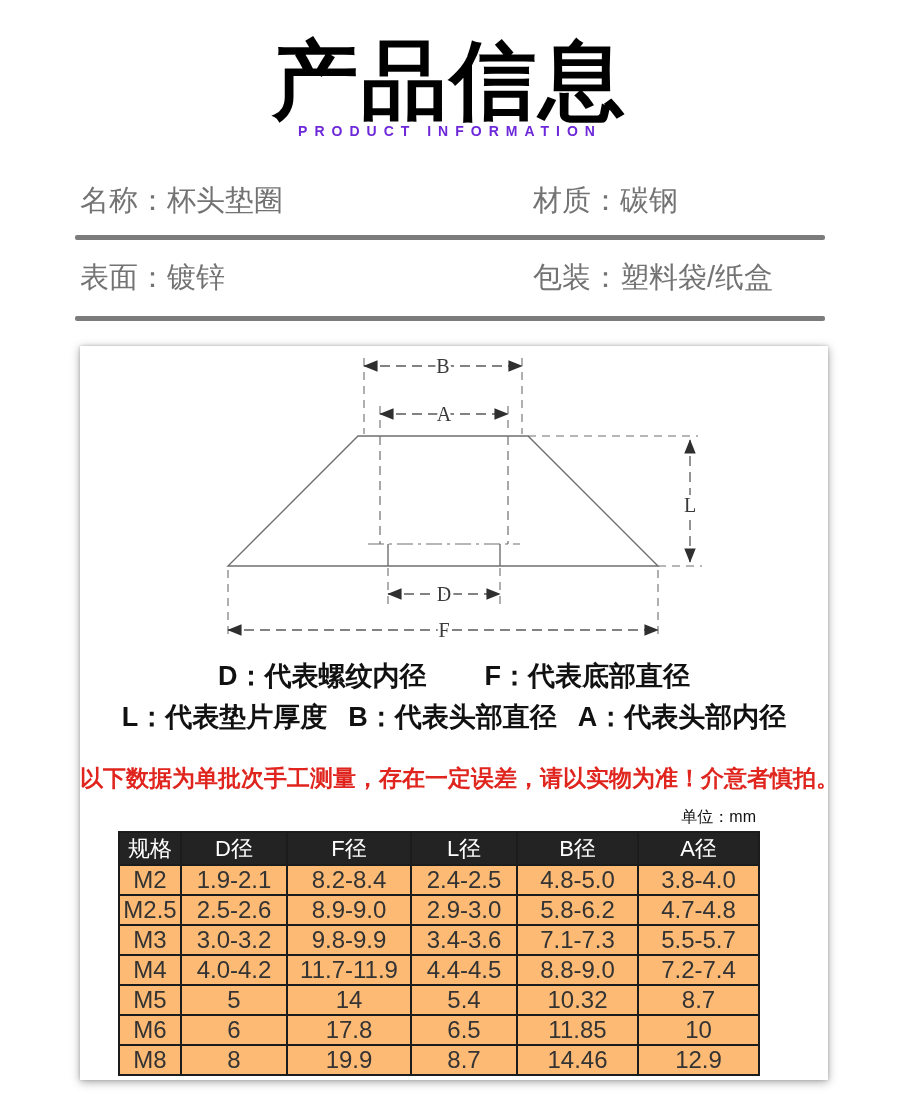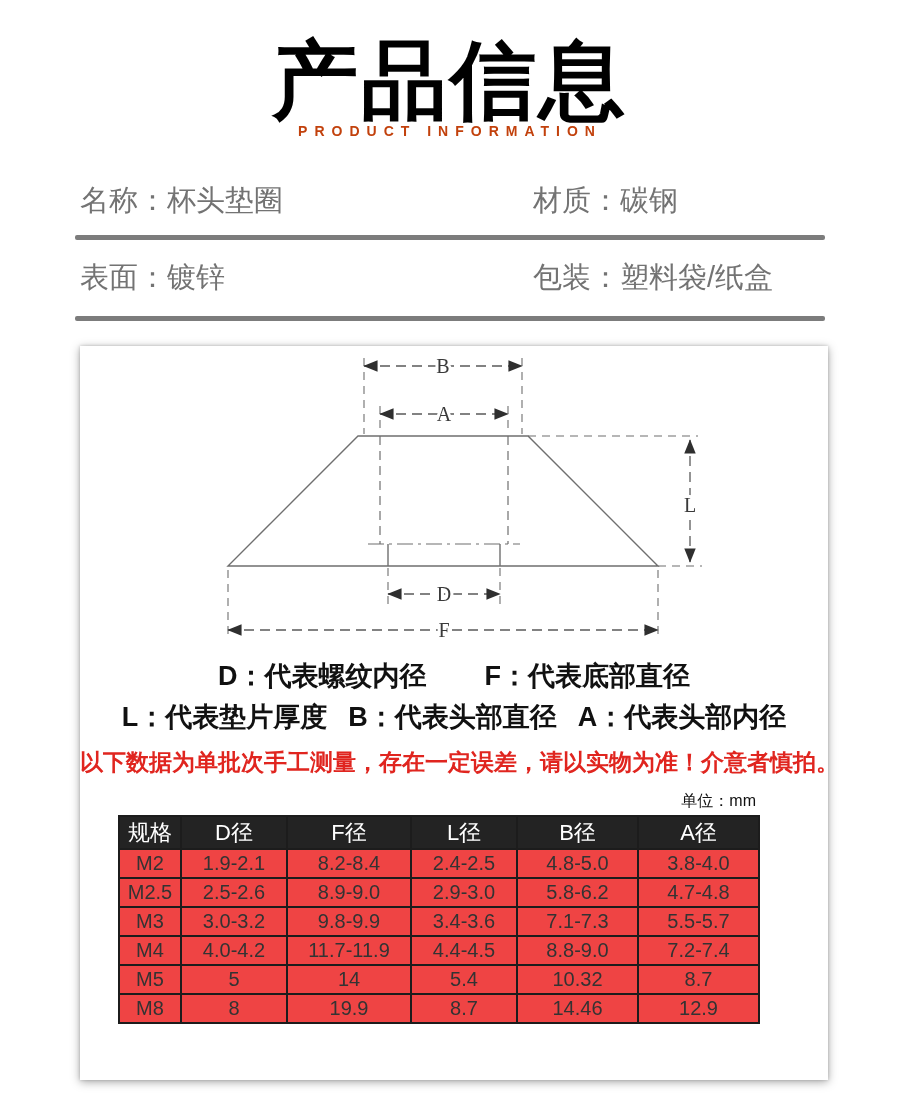--- a/index.html
+++ b/index.html
@@ -21,21 +21,21 @@
     letter-spacing: 3px;
     line-height: 1.18;
     color: #000;
   }
   .subtitle {
     margin-top: -8px;
     text-align: center;
     font-size: 14px;
     font-weight: 700;
     letter-spacing: 7px;
-    color: #c2410c;
+    color: #6d28d9;
   }
 
   
   .info { margin: 28px 75px 0 75px; }
   .info-row {
     display: flex;
     align-items: center;
     font-size: 29px;
     color: #737373;
     font-weight: 500;
@@ -77,21 +77,21 @@
   }
 
   
   .legend { margin-top: 4px; font-size: 27px; font-weight: 700; color: #111; }
   .legend-line { display: flex; justify-content: center; line-height: 1.5; align-items: center; }
   .legend-line.l1 { gap: 58px; }
   .legend-line.l2 { gap: 21px; }
 
   
   .warning {
-    margin-top: 10px;
+    margin-top: 26px;
     text-align: center;
     font-size: 23px;
     font-weight: 700;
     color: #e0251f;
     white-space: nowrap;
   }
 
   
   .unit {
     margin-top: 13px;
@@ -112,24 +112,24 @@
     vertical-align: middle;
   }
   table.size-table th {
     background: #232323;
     color: #ffffff;
     font-size: 22px;
     font-weight: 400;
     height: 33px;
   }
   table.size-table td {
-    font-size: 20px;
+    font-size: 24px;
     color: #333;
     height: 29px;
-    background: #ef4444;
+    background: #fdba74;
   }
 </style>
 </head>
 <body>
 
 <div class="page">
 
   <h1 class="title">产品信息</h1>
   <div class="subtitle">PRODUCT INFORMATION</div>
 
@@ -261,20 +261,28 @@
         </tr>
         <tr>
           <td>M5</td>
           <td>5</td>
           <td>14</td>
           <td>5.4</td>
           <td>10.32</td>
           <td>8.7</td>
         </tr>
         <tr>
+          <td>M6</td>
+          <td>6</td>
+          <td>17.8</td>
+          <td>6.5</td>
+          <td>11.85</td>
+          <td>10</td>
+        </tr>
+        <tr>
           <td>M8</td>
           <td>8</td>
           <td>19.9</td>
           <td>8.7</td>
           <td>14.46</td>
           <td>12.9</td>
         </tr>
       </tbody>
     </table>
 

